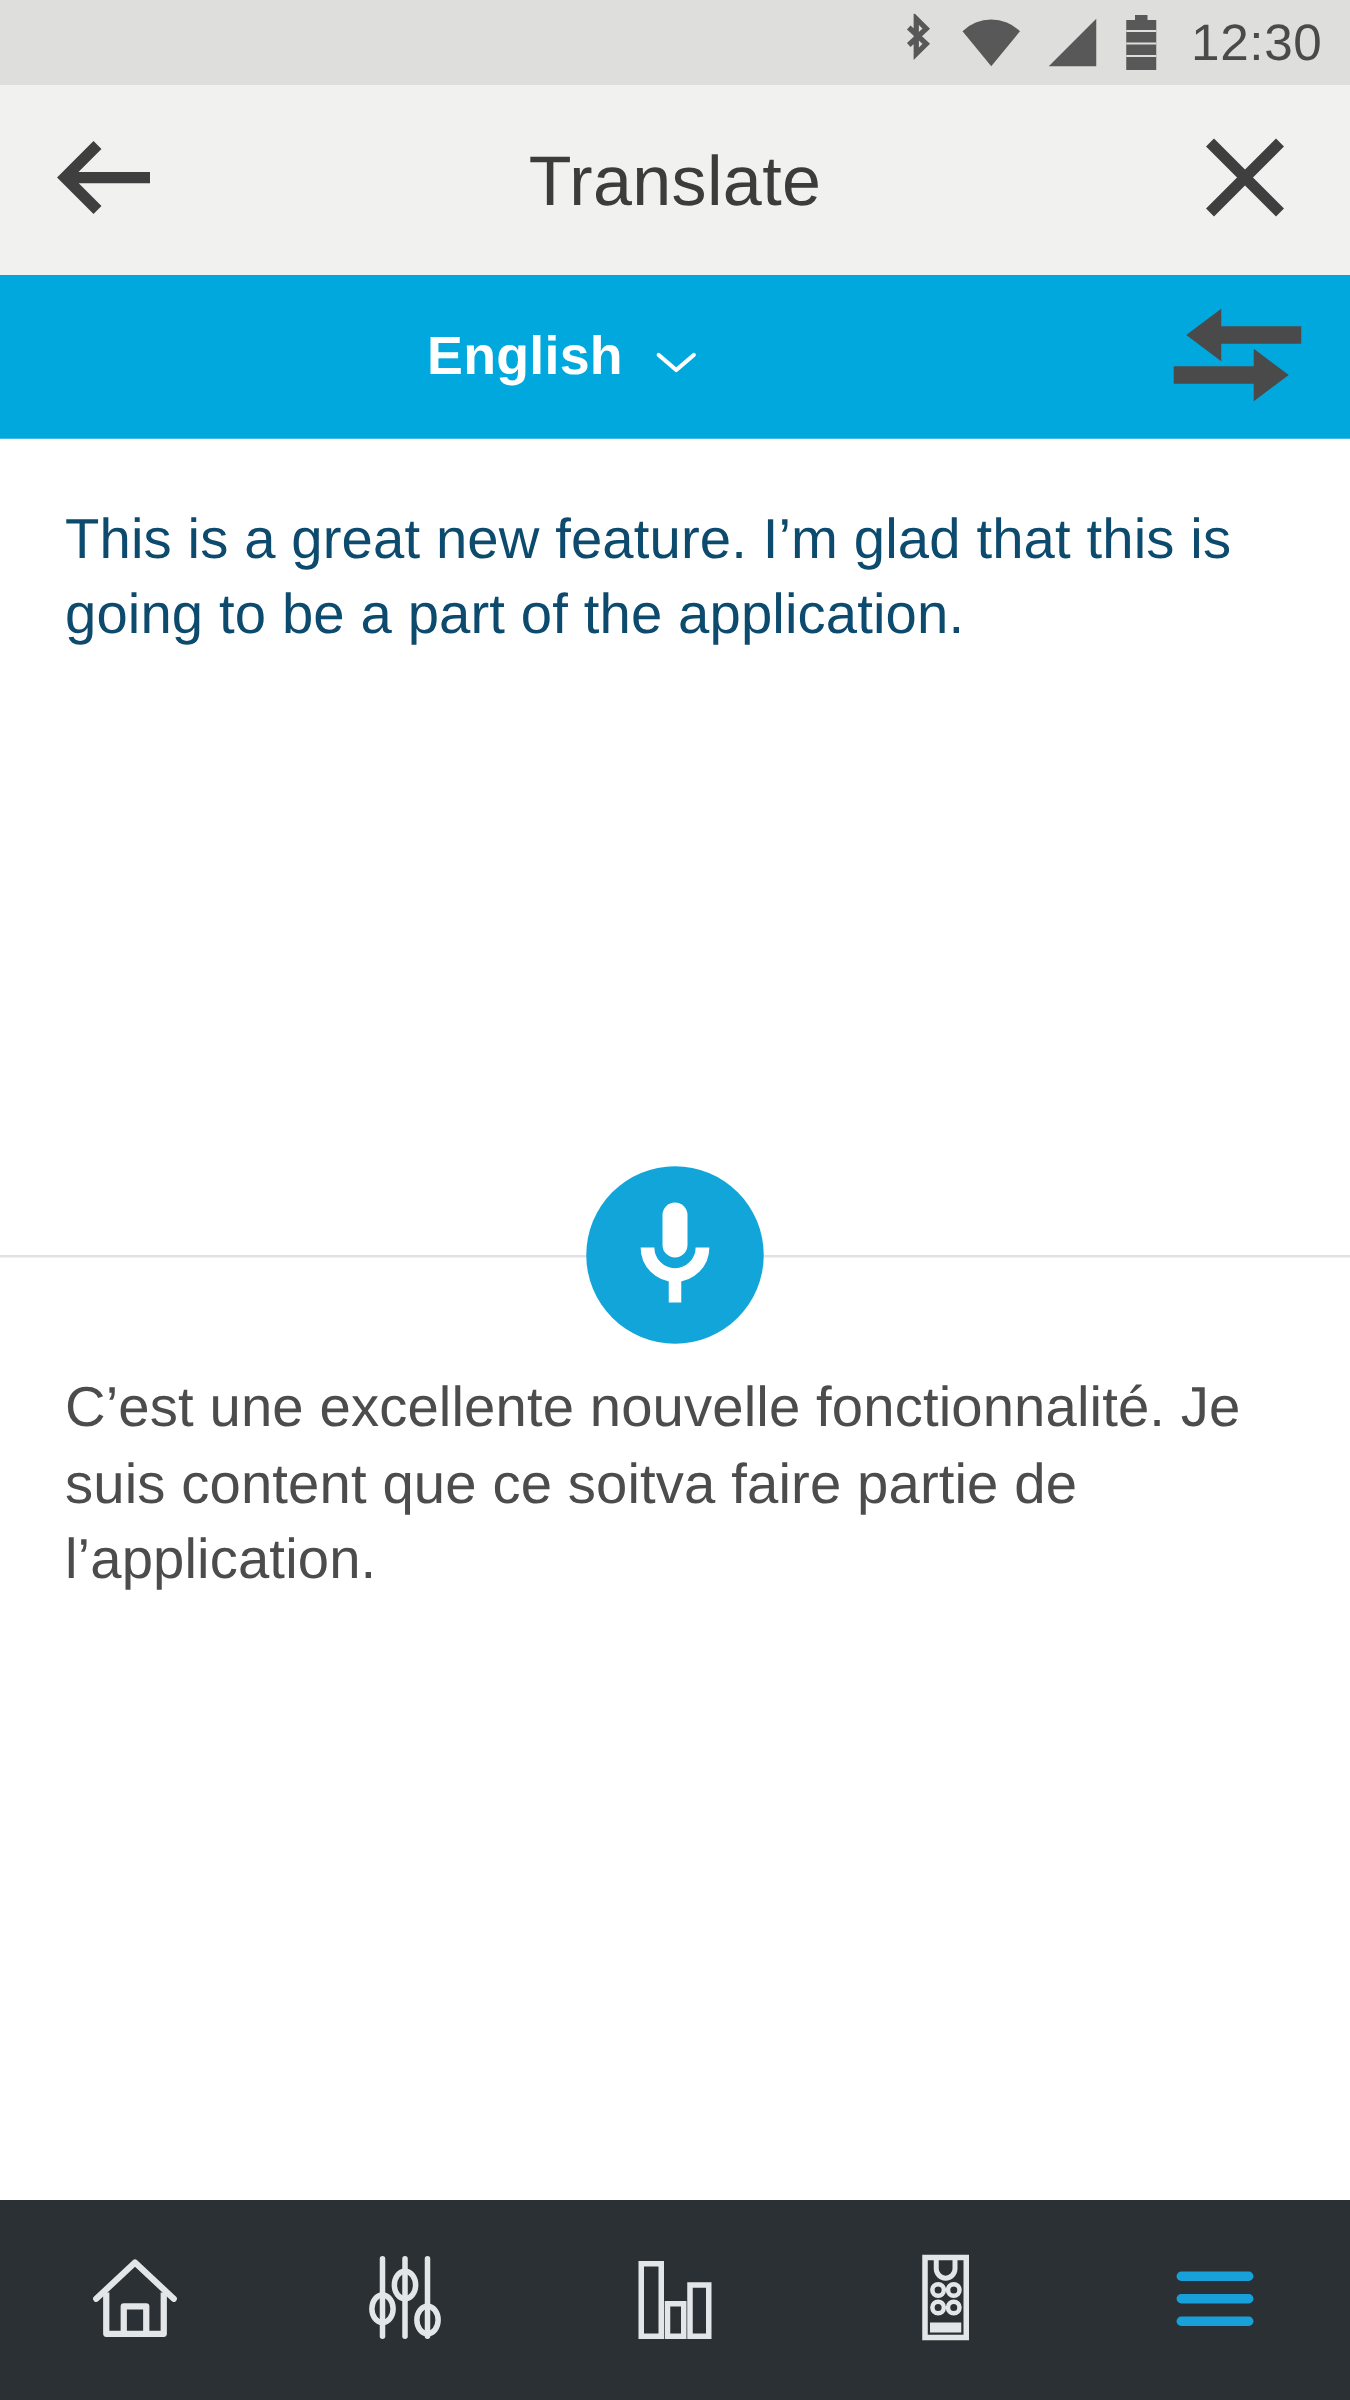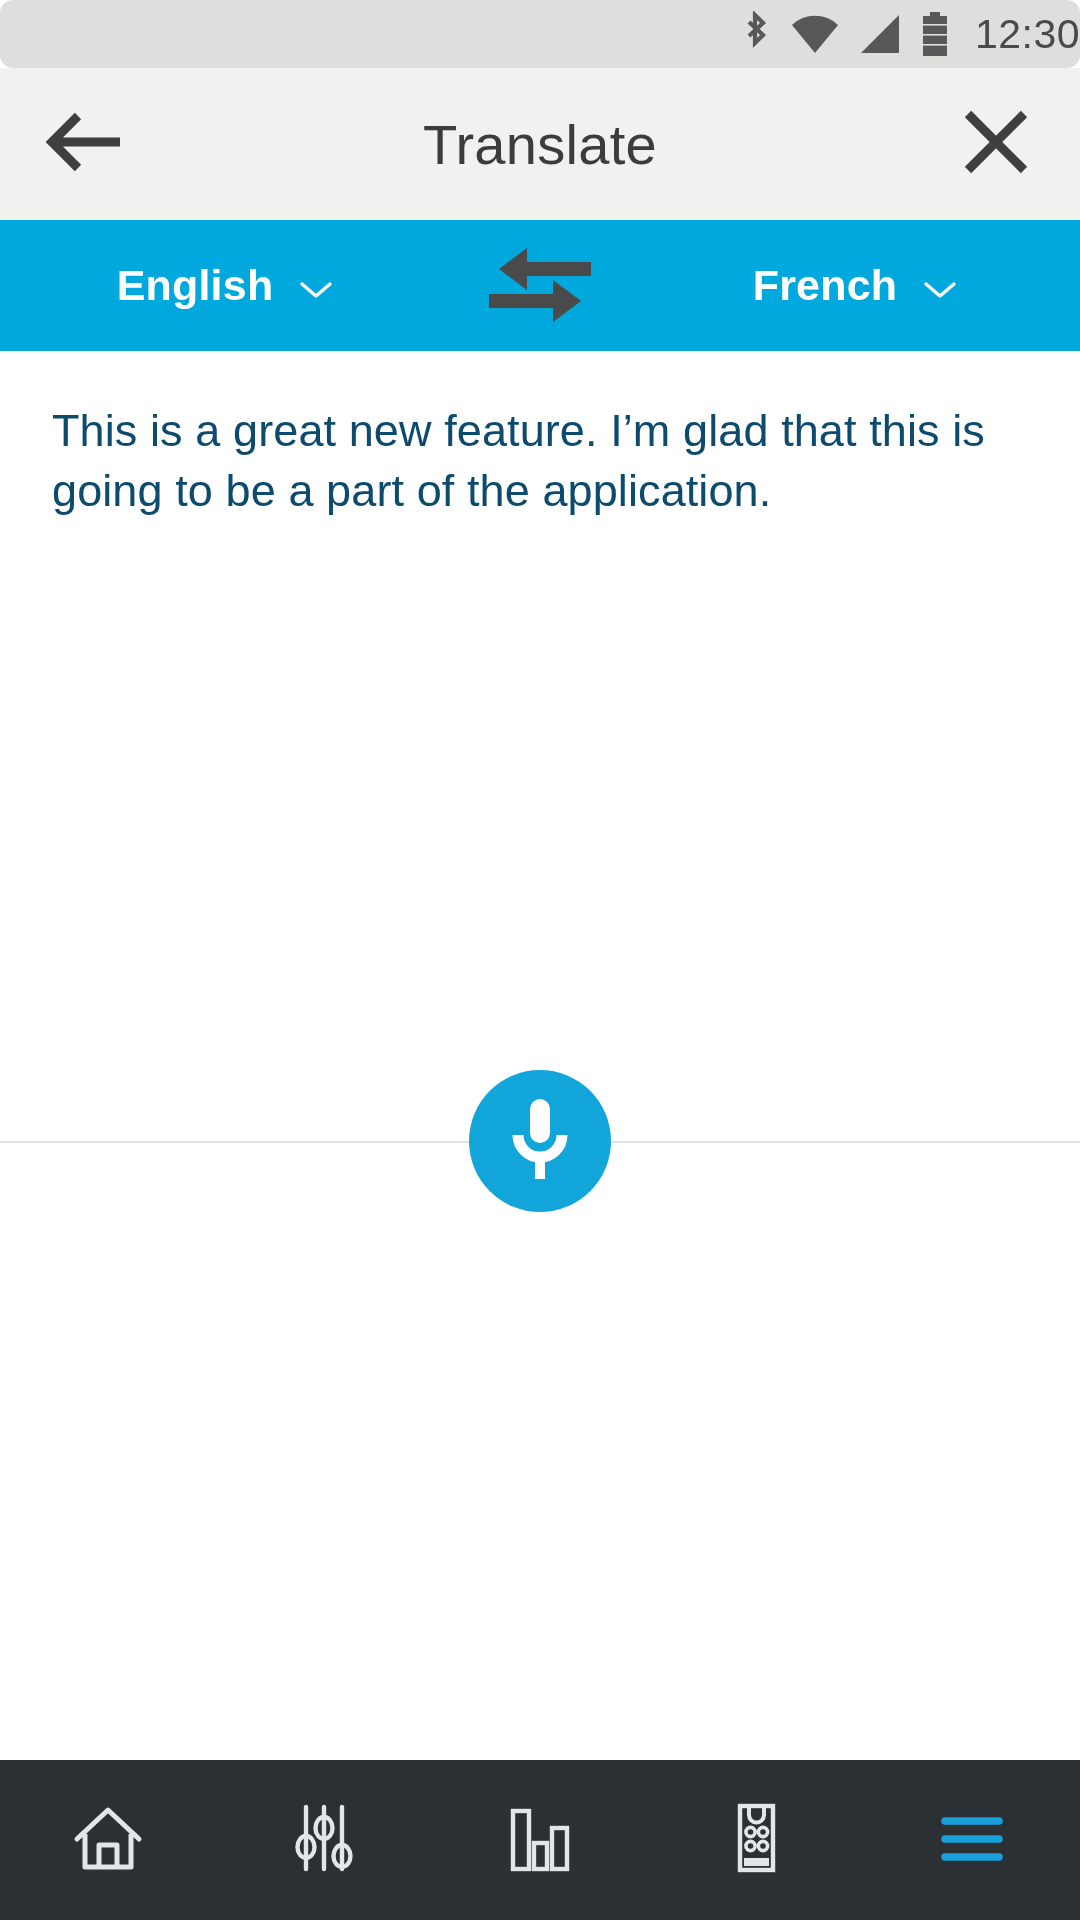--- a/index.html
+++ b/index.html
@@ -14,21 +14,21 @@
     width:1080px; height:1920px;
     display:flex; flex-direction:column;
     background:#ffffff;
   }
 
   
   .statusbar {
     height:68px; flex:0 0 68px;
     background:#dededc;
     display:flex; align-items:center; justify-content:flex-end;
-    gap:20px;border-radius:13px;
+    padding-right:22px; gap:20px;
   }
   .sb-icon { display:flex; align-items:center; justify-content:center; }
   .sb-clock {
     font-size:41px; color:#4a4a4a; letter-spacing:0.5px;
     line-height:1; margin-left:6px; font-weight:400;
   }
 
   
   .header {
     height:152px; flex:0 0 152px;
@@ -188,47 +188,42 @@
       <span>
         <svg width="122" height="96" viewBox="0 0 122 96">
 
           <path d="M112 26 L48 26 L48 12 L20 33 L48 54 L48 40 L112 40 Z" fill="#4a4a4a"></path>
 
           <path d="M10 58 L74 58 L74 44 L102 65 L74 86 L74 72 L10 72 Z" fill="#4a4a4a"></path>
         </svg>
       </span>
     </div>
 
-    <div class="lang-side">
-      <span class="lang-label">French</span>
-      <span class="chev">
-        <svg width="34" height="20" viewBox="0 0 34 20">
-          <path d="M3 4 L17 16 L31 4" fill="none" stroke="#ffffff" stroke-width="3.4" stroke-linecap="round" stroke-linejoin="round"></path>
-        </svg>
-      </span>
-    </div>
   </div>
 
   <div class="source-pane">
     <div class="source-text">This is a great new feature. I’m glad that this is going to be a part of the application.</div>
   </div>
 
   <div class="mic-zone">
     <div class="divider"></div>
     <div class="mic-btn">
       <span>
         <svg width="76" height="92" viewBox="0 0 76 92">
           <rect x="28" y="6" width="20" height="44" rx="10" fill="#ffffff"></rect>
           <path d="M16 42 A22 22 0 0 0 60 42" fill="none" stroke="#ffffff" stroke-width="11"></path>
           <rect x="33" y="62" width="10" height="24" fill="#ffffff"></rect>
         </svg>
       </span>
     </div>
   </div>
 
+  <div class="target-pane">
+    <div class="target-text">C’est une excellente nouvelle fonctionnalité. Je suis content que ce soitva faire partie de l’application.</div>
+  </div>
   <div class="target-filler"></div>
 
   <div class="bottomnav">
 
     <div class="nav-item">
       <span>
         <svg width="74" height="74" viewBox="0 0 74 74">
           <path d="M6 38 L37 9 L68 38" fill="none" stroke="#e3e6e8" stroke-width="5" stroke-linecap="round" stroke-linejoin="round"></path>
           <path d="M14 33 L14 66 L60 66 L60 33" fill="none" stroke="#e3e6e8" stroke-width="5" stroke-linejoin="round"></path>
           <path d="M28 66 L28 44 L46 44 L46 66" fill="none" stroke="#e3e6e8" stroke-width="5" stroke-linejoin="round"></path>

